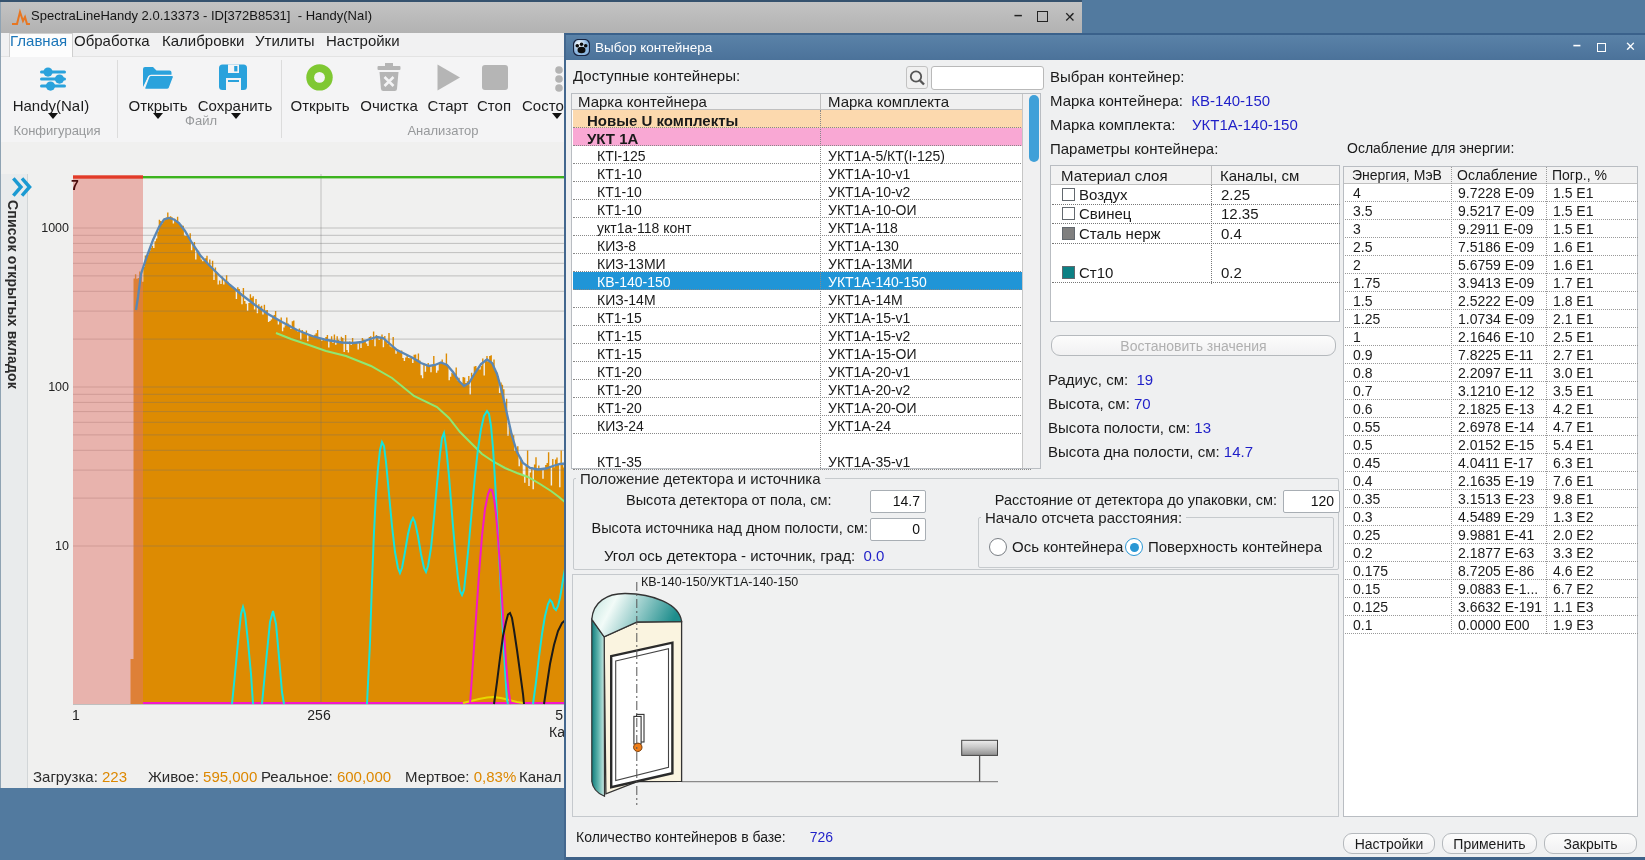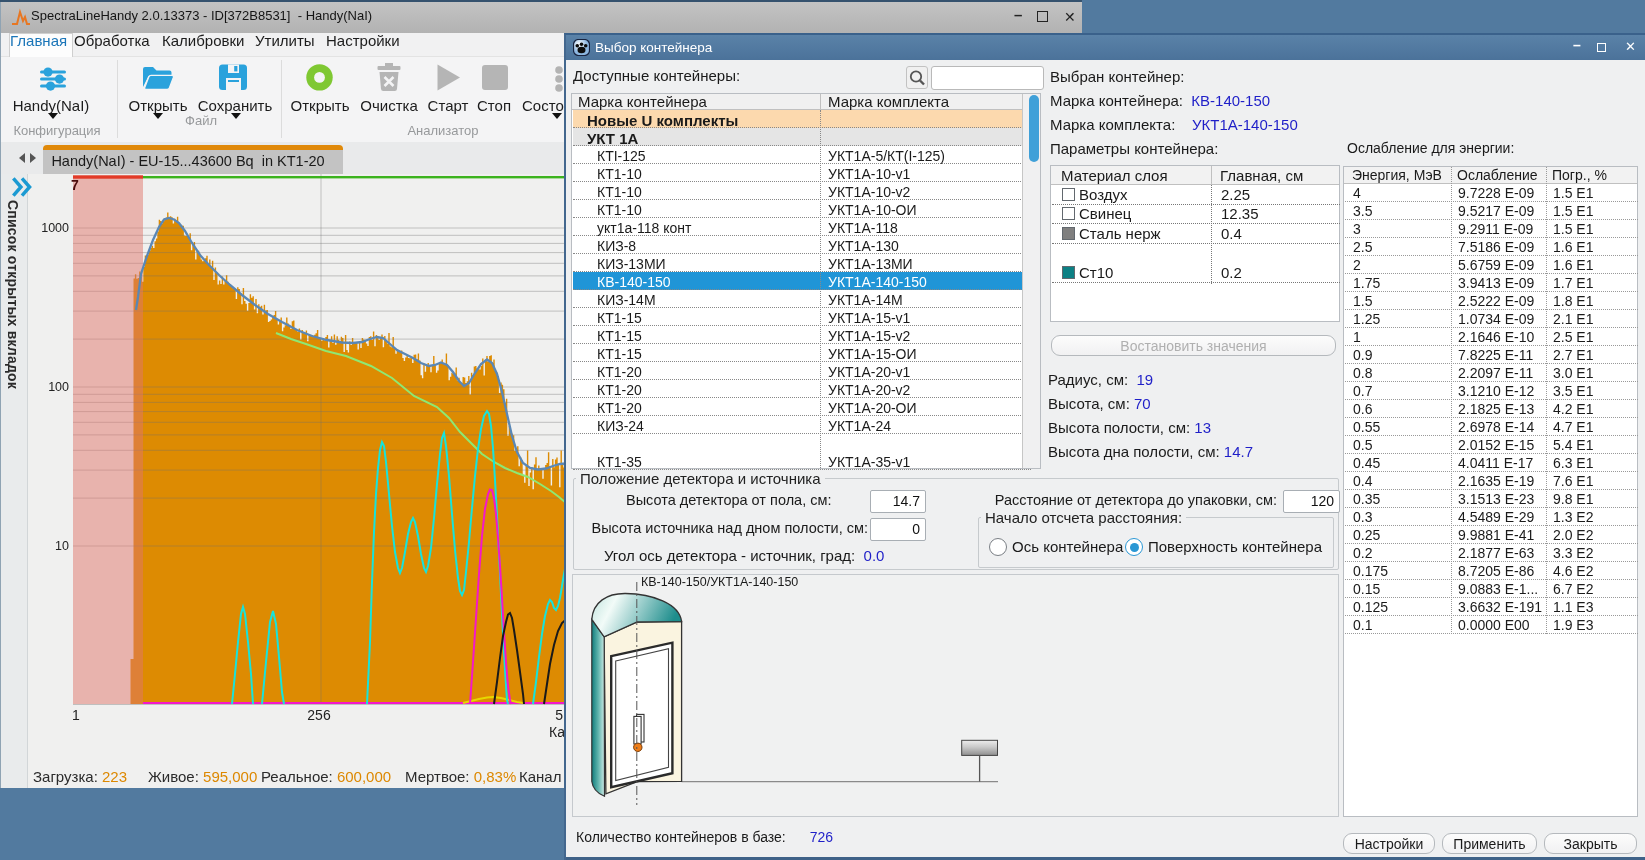--- a/index.html
+++ b/index.html
@@ -92,26 +92,20 @@
 <div style="position:absolute;left:47px;top:56px;width:0;height:0;border-left:5px solid transparent;border-right:5px solid transparent;border-top:6px solid #111"></div>
       <div style="position:absolute;left:152px;top:56px;width:0;height:0;border-left:5px solid transparent;border-right:5px solid transparent;border-top:6px solid #111"></div>
       <div style="position:absolute;left:230px;top:56px;width:0;height:0;border-left:5px solid transparent;border-right:5px solid transparent;border-top:6px solid #111"></div>
       <div style="position:absolute;left:551px;top:56px;width:0;height:0;border-left:5px solid transparent;border-right:5px solid transparent;border-top:6px solid #111"></div>
 <div style="position:absolute;left:-24px;top:66px;width:160px;text-align:center;font-size:13px;color:#97999b">Конфигурация</div>
       <div style="position:absolute;left:120px;top:56px;width:160px;text-align:center;font-size:13px;color:#97999b">Файл</div>
       <div style="position:absolute;left:362px;top:66px;width:160px;text-align:center;font-size:13px;color:#97999b">Анализатор</div>
 <div style="position:absolute;left:116px;top:3px;width:1px;height:78px;background:#dcdcdc"></div>
 <div style="position:absolute;left:280px;top:3px;width:1px;height:78px;background:#dcdcdc"></div>
 </div>
-  <div id="tabbar">
-    <div style="position:absolute;left:18px;top:11px;width:0;height:0;border-top:5px solid transparent;border-bottom:5px solid transparent;border-right:6px solid #555"></div>
-    <div style="position:absolute;left:29px;top:11px;width:0;height:0;border-top:5px solid transparent;border-bottom:5px solid transparent;border-left:6px solid #555"></div>
-    <div style="position:absolute;left:42px;top:3px;width:300px;height:29px;background:#c3c3c3;border-top:5px solid #e0890a;border-radius:4px 4px 0 0"></div>
-    <div style="position:absolute;left:42px;top:11px;width:290px;text-align:center;font-size:14.5px;color:#1a1a1a">Handy(NaI) - EU-15...43600 Bq&nbsp; in KT1-20</div>
-  </div>
   <div id="sidebar">
     <svg width="26" height="24" viewBox="0 0 24 22" style="position:absolute;left:8px;top:1px">
       <path d="M4,3 L11,11 L4,19 M12,3 L19,11 L12,19" fill="none" stroke="#1b9ad2" stroke-width="3.2"></path>
     </svg>
     <div style="position:absolute;left:4px;top:26px;writing-mode:vertical-rl;font-size:14px;font-weight:bold;color:#2b2b2b;letter-spacing:0.2px">Список открытых вкладок</div>
   </div>
   <svg id="chart" style="position:absolute;left:27px;top:172px" width="1055" height="583" viewBox="27 172 1055 583">
 <polygon points="132.5,702 132.5,276.5 133.9,276.5 133.9,272.2 135.3,272.2 135.3,276.8 136.7,276.8 136.7,276.1 138.1,276.1 138.1,269.4 139.5,269.4 139.5,274.7 140.9,274.7 140.9,279.7 142.3,279.7 142.3,265.1 143.7,265.1 143.7,253.4 145.1,253.4 145.1,253.4 146.5,253.4 146.5,252.7 147.9,252.7 147.9,249.0 149.3,249.0 149.3,245.7 150.7,245.7 150.7,243.7 152.1,243.7 152.1,246.0 153.5,246.0 153.5,239.3 154.9,239.3 154.9,236.6 156.3,236.6 156.3,229.4 157.7,229.4 157.7,217.7 159.1,217.7 159.1,219.1 160.5,219.1 160.5,221.7 161.9,221.7 161.9,219.2 163.3,219.2 163.3,215.9 164.7,215.9 164.7,215.5 166.1,215.5 166.1,210.6 167.5,210.6 167.5,216.5 168.9,216.5 168.9,214.2 170.3,214.2 170.3,215.2 171.7,215.2 171.7,221.4 173.1,221.4 173.1,216.8 174.5,216.8 174.5,219.6 175.9,219.6 175.9,214.7 177.3,214.7 177.3,221.1 178.7,221.1 178.7,222.0 180.1,222.0 180.1,223.4 181.5,223.4 181.5,223.8 182.9,223.8 182.9,233.6 184.3,233.6 184.3,234.1 185.7,234.1 185.7,233.7 187.1,233.7 187.1,235.0 188.5,235.0 188.5,231.3 189.9,231.3 189.9,248.3 191.3,248.3 191.3,243.0 192.7,243.0 192.7,239.9 194.1,239.9 194.1,257.4 195.5,257.4 195.5,248.4 196.9,248.4 196.9,248.8 198.3,248.8 198.3,252.0 199.7,252.0 199.7,257.4 201.1,257.4 201.1,259.3 202.5,259.3 202.5,259.0 203.9,259.0 203.9,256.3 205.3,256.3 205.3,253.8 206.7,253.8 206.7,261.8 208.1,261.8 208.1,257.5 209.5,257.5 209.5,264.8 210.9,264.8 210.9,258.7 212.3,258.7 212.3,278.0 213.7,278.0 213.7,265.5 215.1,265.5 215.1,270.2 216.5,270.2 216.5,282.5 217.9,282.5 217.9,278.5 219.3,278.5 219.3,282.0 220.7,282.0 220.7,274.6 222.1,274.6 222.1,282.6 223.5,282.6 223.5,278.5 224.9,278.5 224.9,273.3 226.3,273.3 226.3,279.7 227.7,279.7 227.7,281.4 229.1,281.4 229.1,283.8 230.5,283.8 230.5,284.3 231.9,284.3 231.9,286.8 233.3,286.8 233.3,286.4 234.7,286.4 234.7,297.1 236.1,297.1 236.1,285.2 237.5,285.2 237.5,287.0 238.9,287.0 238.9,291.3 240.3,291.3 240.3,302.2 241.7,302.2 241.7,286.1 243.1,286.1 243.1,299.1 244.5,299.1 244.5,301.7 245.9,301.7 245.9,308.8 247.3,308.8 247.3,301.0 248.7,301.0 248.7,292.3 250.1,292.3 250.1,295.8 251.5,295.8 251.5,294.3 252.9,294.3 252.9,307.4 254.3,307.4 254.3,297.0 255.7,297.0 255.7,311.3 257.1,311.3 257.1,302.2 258.5,302.2 258.5,304.7 259.9,304.7 259.9,303.8 261.3,303.8 261.3,312.5 262.7,312.5 262.7,302.7 264.1,302.7 264.1,308.5 265.5,308.5 265.5,308.0 266.9,308.0 266.9,320.1 268.3,320.1 268.3,319.1 269.7,319.1 269.7,317.5 271.1,317.5 271.1,314.8 272.5,314.8 272.5,312.9 273.9,312.9 273.9,309.1 275.3,309.1 275.3,316.7 276.7,316.7 276.7,322.6 278.1,322.6 278.1,318.6 279.5,318.6 279.5,315.4 280.9,315.4 280.9,329.3 282.3,329.3 282.3,325.6 283.7,325.6 283.7,323.3 285.1,323.3 285.1,315.4 286.5,315.4 286.5,321.5 287.9,321.5 287.9,322.7 289.3,322.7 289.3,327.0 290.7,327.0 290.7,319.2 292.1,319.2 292.1,318.6 293.5,318.6 293.5,326.9 294.9,326.9 294.9,328.1 296.3,328.1 296.3,329.8 297.7,329.8 297.7,326.4 299.1,326.4 299.1,337.4 300.5,337.4 300.5,327.9 301.9,327.9 301.9,330.4 303.3,330.4 303.3,330.9 304.7,330.9 304.7,328.6 306.1,328.6 306.1,339.2 307.5,339.2 307.5,332.7 308.9,332.7 308.9,333.2 310.3,333.2 310.3,333.1 311.7,333.1 311.7,334.2 313.1,334.2 313.1,332.7 314.5,332.7 314.5,331.2 315.9,331.2 315.9,327.9 317.3,327.9 317.3,335.2 318.7,335.2 318.7,336.3 320.1,336.3 320.1,338.7 321.5,338.7 321.5,336.4 322.9,336.4 322.9,338.3 324.3,338.3 324.3,335.1 325.7,335.1 325.7,333.1 327.1,333.1 327.1,345.4 328.5,345.4 328.5,338.3 329.9,338.3 329.9,334.2 331.3,334.2 331.3,341.0 332.7,341.0 332.7,332.4 334.1,332.4 334.1,342.8 335.5,342.8 335.5,334.3 336.9,334.3 336.9,337.8 338.3,337.8 338.3,339.6 339.7,339.6 339.7,334.7 341.1,334.7 341.1,336.1 342.5,336.1 342.5,350.1 343.9,350.1 343.9,333.0 345.3,333.0 345.3,347.9 346.7,347.9 346.7,350.5 348.1,350.5 348.1,339.6 349.5,339.6 349.5,342.9 350.9,342.9 350.9,336.0 352.3,336.0 352.3,341.0 353.7,341.0 353.7,340.8 355.1,340.8 355.1,340.3 356.5,340.3 356.5,347.6 357.9,347.6 357.9,340.5 359.3,340.5 359.3,346.1 360.7,346.1 360.7,335.9 362.1,335.9 362.1,337.4 363.5,337.4 363.5,339.0 364.9,339.0 364.9,341.5 366.3,341.5 366.3,344.0 367.7,344.0 367.7,335.0 369.1,335.0 369.1,334.2 370.5,334.2 370.5,338.0 371.9,338.0 371.9,329.5 373.3,329.5 373.3,344.2 374.7,344.2 374.7,332.9 376.1,332.9 376.1,334.6 377.5,334.6 377.5,337.9 378.9,337.9 378.9,335.5 380.3,335.5 380.3,332.4 381.7,332.4 381.7,345.2 383.1,345.2 383.1,333.9 384.5,333.9 384.5,338.1 385.9,338.1 385.9,341.5 387.3,341.5 387.3,331.0 388.7,331.0 388.7,344.6 390.1,344.6 390.1,345.3 391.5,345.3 391.5,335.0 392.9,335.0 392.9,346.5 394.3,346.5 394.3,351.7 395.7,351.7 395.7,347.5 397.1,347.5 397.1,348.5 398.5,348.5 398.5,349.8 399.9,349.8 399.9,348.5 401.3,348.5 401.3,355.9 402.7,355.9 402.7,358.9 404.1,358.9 404.1,355.5 405.5,355.5 405.5,353.2 406.9,353.2 406.9,355.9 408.3,355.9 408.3,356.3 409.7,356.3 409.7,355.1 411.1,355.1 411.1,361.0 412.5,361.0 412.5,352.8 413.9,352.8 413.9,352.6 415.3,352.6 415.3,357.3 416.7,357.3 416.7,351.4 418.1,351.4 418.1,358.4 419.5,358.4 419.5,373.3 420.9,373.3 420.9,376.3 422.3,376.3 422.3,361.6 423.7,361.6 423.7,369.8 425.1,369.8 425.1,363.0 426.5,363.0 426.5,361.1 427.9,361.1 427.9,363.7 429.3,363.7 429.3,370.3 430.7,370.3 430.7,364.0 432.1,364.0 432.1,354.0 433.5,354.0 433.5,362.9 434.9,362.9 434.9,370.8 436.3,370.8 436.3,368.6 437.7,368.6 437.7,361.5 439.1,361.5 439.1,360.9 440.5,360.9 440.5,357.4 441.9,357.4 441.9,360.9 443.3,360.9 443.3,362.3 444.7,362.3 444.7,351.6 446.1,351.6 446.1,363.0 447.5,363.0 447.5,378.2 448.9,378.2 448.9,374.7 450.3,374.7 450.3,370.8 451.7,370.8 451.7,372.0 453.1,372.0 453.1,371.6 454.5,371.6 454.5,365.6 455.9,365.6 455.9,378.5 457.3,378.5 457.3,375.8 458.7,375.8 458.7,380.0 460.1,380.0 460.1,381.1 461.5,381.1 461.5,375.1 462.9,375.1 462.9,375.5 464.3,375.5 464.3,381.1 465.7,381.1 465.7,379.2 467.1,379.2 467.1,374.1 468.5,374.1 468.5,392.4 469.9,392.4 469.9,370.8 471.3,370.8 471.3,373.3 472.7,373.3 472.7,364.4 474.1,364.4 474.1,364.0 475.5,364.0 475.5,366.6 476.9,366.6 476.9,366.6 478.3,366.6 478.3,367.4 479.7,367.4 479.7,364.0 481.1,364.0 481.1,356.5 482.5,356.5 482.5,373.4 483.9,373.4 483.9,357.5 485.3,357.5 485.3,354.0 486.7,354.0 486.7,359.9 488.1,359.9 488.1,354.0 489.5,354.0 489.5,353.2 490.9,353.2 490.9,360.9 492.3,360.9 492.3,357.5 493.7,357.5 493.7,369.0 495.1,369.0 495.1,370.4 496.5,370.4 496.5,373.9 497.9,373.9 497.9,390.9 499.3,390.9 499.3,380.6 500.7,380.6 500.7,382.8 502.1,382.8 502.1,387.3 503.5,387.3 503.5,400.8 504.9,400.8 504.9,396.8 506.3,396.8 506.3,433.8 507.7,433.8 507.7,424.1 509.1,424.1 509.1,430.8 510.5,430.8 510.5,431.7 511.9,431.7 511.9,433.3 513.3,433.3 513.3,449.1 514.7,449.1 514.7,447.4 516.1,447.4 516.1,444.2 517.5,444.2 517.5,464.3 518.9,464.3 518.9,455.3 520.3,455.3 520.3,457.9 521.7,457.9 521.7,473.4 523.1,473.4 523.1,480.7 524.5,480.7 524.5,462.7 525.9,462.7 525.9,448.4 527.3,448.4 527.3,484.1 528.7,484.1 528.7,470.5 530.1,470.5 530.1,464.9 531.5,464.9 531.5,487.3 532.9,487.3 532.9,462.4 534.3,462.4 534.3,455.2 535.7,455.2 535.7,466.9 537.1,466.9 537.1,463.4 538.5,463.4 538.5,467.3 539.9,467.3 539.9,467.4 541.3,467.4 541.3,476.8 542.7,476.8 542.7,468.0 544.1,468.0 544.1,463.1 545.5,463.1 545.5,460.9 546.9,460.9 546.9,450.2 548.3,450.2 548.3,464.0 549.7,464.0 549.7,483.5 551.1,483.5 551.1,457.0 552.5,457.0 552.5,465.2 553.9,465.2 553.9,457.4 555.3,457.4 555.3,455.6 556.7,455.6 556.7,461.8 558.1,461.8 558.1,485.2 559.5,485.2 559.5,448.5 560.9,448.5 560.9,461.9 562.3,461.9 562.3,465.4 563.7,465.4 563.7,461.3 565.1,461.3 565.1,461.6 566.5,461.6 566.5,471.6 567.9,471.6 567.9,454.0 569.3,454.0 569.3,466.1 570.7,466.1 570.7,463.6 572.1,463.6 572.1,448.9 573.5,448.9 573.5,461.4 574.9,461.4 574.9,453.9 576.3,453.9 576.3,460.1 577.7,460.1 577.7,462.3 579.1,462.3 579.1,458.2 580.5,458.2 580.5,444.3 581.9,444.3 581.9,467.5 583.3,467.5 583.3,446.4 584.7,446.4 584.7,463.8 586.1,463.8 586.1,479.1 587.5,479.1 587.5,461.3 588.9,461.3 588.9,456.6 590.3,456.6 590.3,459.3 591.7,459.3 591.7,461.1 593.1,461.1 593.1,471.0 594.5,471.0 594.5,463.1 595.9,463.1 595.9,452.6 597.3,452.6 597.3,461.8 598.7,461.8 598.7,473.3 600.1,473.3 600.1,461.7 601.5,461.7 601.5,455.4 602.9,455.4 602.9,446.4 604.3,446.4 604.3,457.8 605.7,457.8 605.7,459.6 607.1,459.6 607.1,464.9 608.5,464.9 608.5,447.8 609.9,447.8 609.9,464.3 611.3,464.3 611.3,464.4 612.7,464.4 612.7,464.8 614.1,464.8 614.1,468.7 615.5,468.7 615.5,456.3 616.9,456.3 616.9,455.9 618.3,455.9 618.3,475.0 619.7,475.0 619.7,460.3 621.1,460.3 620,702" fill="#dd8b02"></polygon>
 <rect x="129.5" y="657" width="4" height="45" fill="#dd8b02"></rect>
 <g stroke="rgba(110,110,110,0.38)" stroke-width="1">
@@ -206,21 +200,21 @@
   <div style="position:absolute;left:5px;top:58px;width:470px;height:376px;background:#fff;border:1px solid #b9bdc2">
     <div style="position:absolute;left:0;top:0;width:458px;height:16px;background:#f0f0f0;border-bottom:1px solid #c0c0c0;font-size:15px;color:#1a1a1a">
       <span style="position:absolute;left:6px;top:-1px">Марка контейнера</span>
       <span style="position:absolute;left:256px;top:-1px">Марка комплекта</span>
       <span style="position:absolute;left:248px;top:0;width:1px;height:16px;background:#c0c0c0"></span>
     </div>
     <div class="crow" style="top:16px;background:#fcd9ae;font-weight:bold;font-size:15px;">
         <span style="position:absolute;left:14px;top:2px">Новые U комплекты</span>
         <span style="position:absolute;left:255px;top:2px"></span>
       </div>
-<div class="crow" style="top:34px;background:#e5e5e5;font-weight:bold;font-size:15px;">
+<div class="crow" style="top:34px;background:#f9a8d4;font-weight:bold;font-size:15px;">
         <span style="position:absolute;left:14px;top:2px">УКТ 1А</span>
         <span style="position:absolute;left:255px;top:2px"></span>
       </div>
 <div class="crow" style="top:52px;">
         <span style="position:absolute;left:24px;top:2px">КТI-125</span>
         <span style="position:absolute;left:255px;top:2px">УКТ1А-5/КТ(I-125)</span>
       </div>
 <div class="crow" style="top:70px;">
         <span style="position:absolute;left:24px;top:2px">КТ1-10</span>
         <span style="position:absolute;left:255px;top:2px">УКТ1А-10-v1</span>
@@ -292,21 +286,21 @@
     </div>
   </div>
 
   <div style="position:absolute;left:484px;top:33px;font-size:15px;color:#1a1a1a">Выбран контейнер:</div>
   <div style="position:absolute;left:484px;top:57px;font-size:15px;color:#1a1a1a">Марка контейнера:&nbsp; <span class="blue">КВ-140-150</span></div>
   <div style="position:absolute;left:484px;top:81px;font-size:15px;color:#1a1a1a">Марка комплекта:&nbsp;&nbsp;&nbsp; <span class="blue">УКТ1А-140-150</span></div>
   <div style="position:absolute;left:484px;top:105px;font-size:15px;color:#1a1a1a">Параметры контейнера:</div>
   <div style="position:absolute;left:484px;top:130px;width:290px;height:157px;background:#fff;border:1px solid #b9bdc2">
     <div style="position:absolute;left:0;top:0;width:288px;height:19px;background:#f2f2f2;border-bottom:1px solid #c0c0c0;font-size:15px;color:#1a1a1a">
       <span style="position:absolute;left:10px;top:1px">Материал слоя</span>
-      <span style="position:absolute;left:169px;top:1px">Главная, см</span>
+      <span style="position:absolute;left:169px;top:1px">Каналы, см</span>
       <span style="position:absolute;left:160px;top:0;width:1px;height:20px;background:#c0c0c0"></span>
     </div>
     <div class="mrow" style="top:19.0px">
         <span style="position:absolute;left:10px;top:2.5px;width:13px;height:13px;background:#ffffff;border:1px solid #62686e"></span>
         <span style="position:absolute;left:27px">Воздух</span>
         <span style="position:absolute;left:169px">2.25</span>
       </div>
 <div class="mrow" style="top:38.7px">
         <span style="position:absolute;left:10px;top:2.5px;width:13px;height:13px;background:#ffffff;border:1px solid #62686e"></span>
         <span style="position:absolute;left:27px">Свинец</span>

